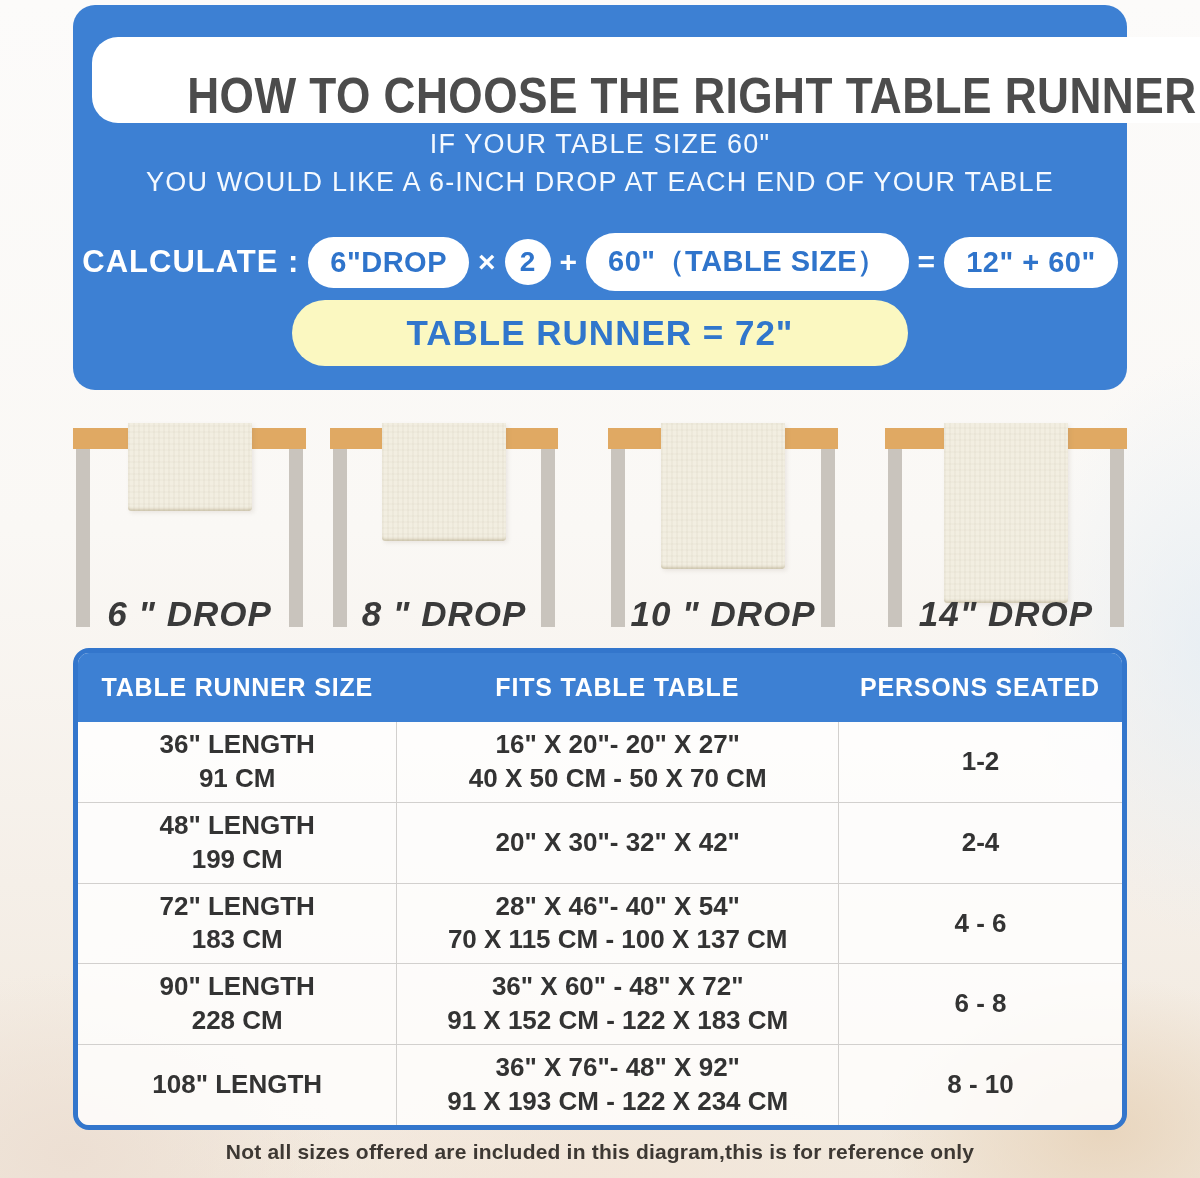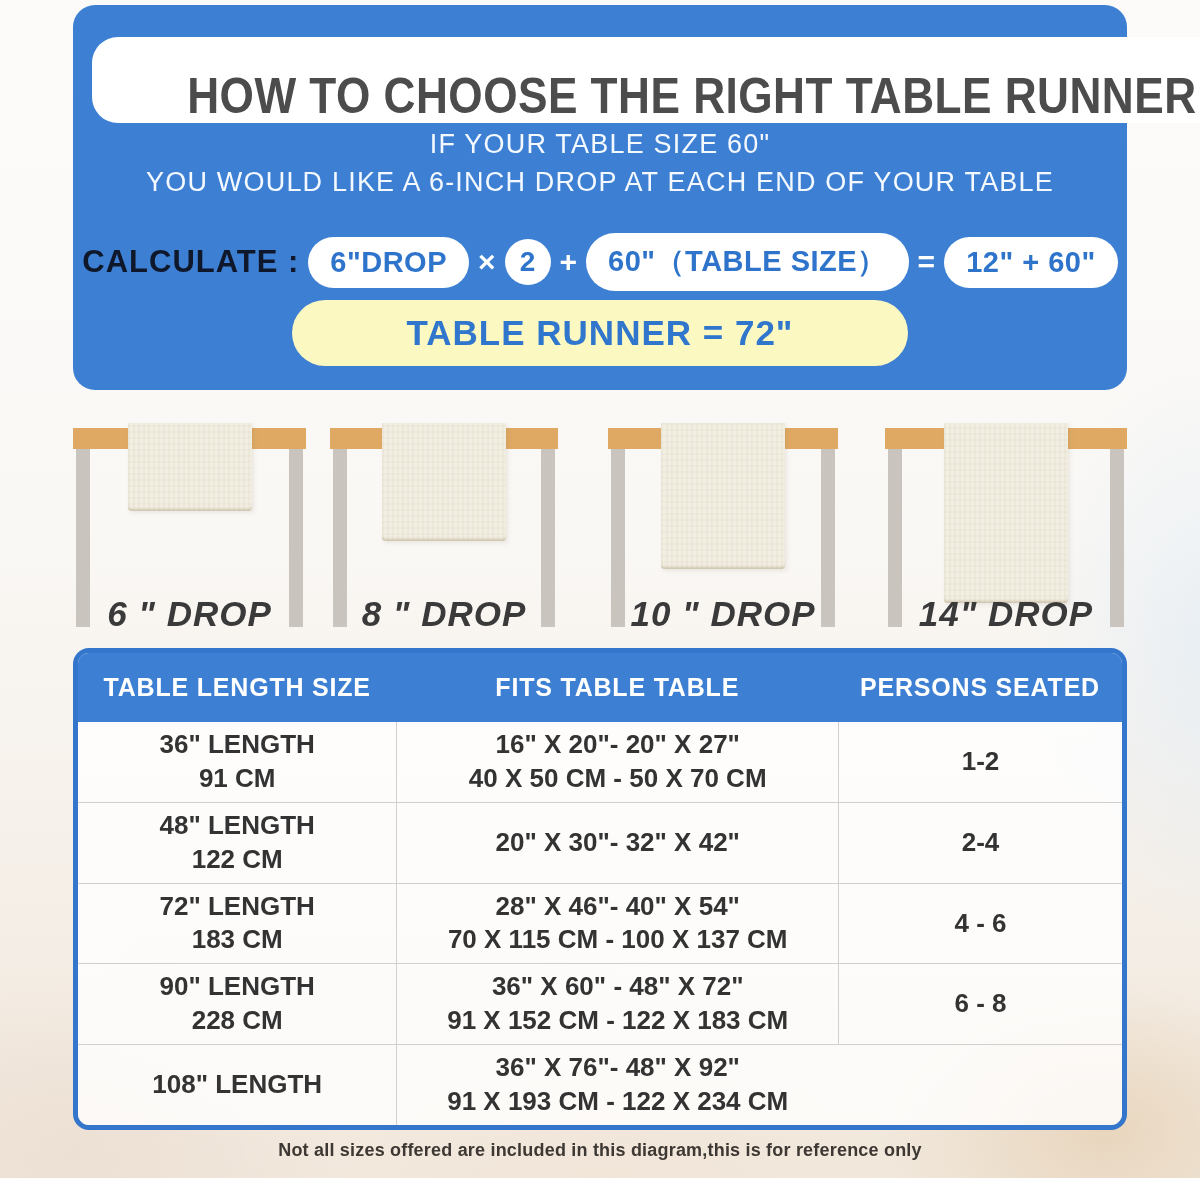--- a/index.html
+++ b/index.html
@@ -33,21 +33,21 @@
     position:absolute;left:0;width:100%;text-align:center;color:#F4F9FF;
     font-size:27px;font-weight:500;letter-spacing:1.2px;white-space:nowrap;
   }
   .subtitle.s1{top:124px;}
   .subtitle.s2{top:162px;}
 
   .calc-row{
     position:absolute;left:0;top:228px;width:100%;
     display:flex;align-items:center;justify-content:center;gap:9px;white-space:nowrap;
   }
-  .calc-label{font-size:31px;font-weight:bold;color:#0f172a;letter-spacing:1px;}
+  .calc-label{font-size:31px;font-weight:bold;color:#ffffff;letter-spacing:1px;}
   .pill{
     background:#FFFFFF;color:#2F74CB;font-weight:bold;font-size:29px;
     border-radius:40px;padding:9px 22px;letter-spacing:.5px;
   }
   .op{font-size:30px;font-weight:bold;color:#FFFFFF;}
   .circle{
     background:#FFFFFF;color:#2F74CB;font-weight:bold;font-size:28px;
     width:46px;height:46px;border-radius:50%;
     display:flex;align-items:center;justify-content:center;
   }
@@ -106,21 +106,21 @@
     flex:1 1 auto;display:grid;grid-template-columns:30.5% 42.3% 27.2%;align-items:center;
   }
   .size-row + .size-row{border-top:1px solid #D2D0CE;}
   .size-cell{text-align:center;color:#333333;font-weight:bold;font-size:26px;line-height:1.3;}
   .size-cell.mid,.size-cell.last{border-left:1px solid #D2D0CE;align-self:stretch;
     display:flex;flex-direction:column;justify-content:center;}
 
   
   .footer-note{
     position:absolute;left:0;top:1140px;width:100%;text-align:center;
-    font-size:18px;font-weight:bold;color:#3D3833;letter-spacing:.2px;
+    font-size:21px;font-weight:bold;color:#3D3833;letter-spacing:.2px;
   }
 </style>
 </head>
 <body>
 
 <div class="canvas">
 
   <div class="header-panel">
     <div class="title-box">
       <span>HOW TO CHOOSE THE RIGHT TABLE RUNNER</span>
@@ -168,21 +168,21 @@
       <div class="runner"></div>
       <div class="tabletop"></div>
       <div class="leg l"></div>
       <div class="leg r"></div>
       <div class="drop-label">14" DROP</div>
     </div>
   </div>
 
   <div class="size-panel">
     <div class="size-header">
-      <div>TABLE LENGTH SIZE</div>
+      <div>TABLE RUNNER SIZE</div>
       <div>FITS TABLE TABLE</div>
       <div>PERSONS SEATED</div>
     </div>
     <div class="size-body">
 
       <div class="size-row">
         <div class="size-cell">
           <div>36" LENGTH</div>
           <div>91 CM</div>
         </div>
@@ -191,21 +191,21 @@
           <div>40 X 50 CM - 50 X 70 CM</div>
         </div>
         <div class="size-cell last">
           <div>1-2</div>
         </div>
       </div>
 
       <div class="size-row">
         <div class="size-cell">
           <div>48" LENGTH</div>
-          <div>122 CM</div>
+          <div>199 CM</div>
         </div>
         <div class="size-cell mid">
           <div>20" X 30"- 32" X 42"</div>
         </div>
         <div class="size-cell last">
           <div>2-4</div>
         </div>
       </div>
 
       <div class="size-row">
@@ -237,20 +237,23 @@
       </div>
 
       <div class="size-row">
         <div class="size-cell">
           <div>108" LENGTH</div>
         </div>
         <div class="size-cell mid">
           <div>36" X 76"- 48" X 92"</div>
           <div>91 X 193 CM - 122 X 234 CM</div>
         </div>
+        <div class="size-cell last">
+          <div>8 - 10</div>
+        </div>
       </div>
 
     </div>
   </div>
 
   <div class="footer-note">Not all sizes offered are included in this diagram,this is for reference only</div>
 
 </div>
 
 </body></html>

